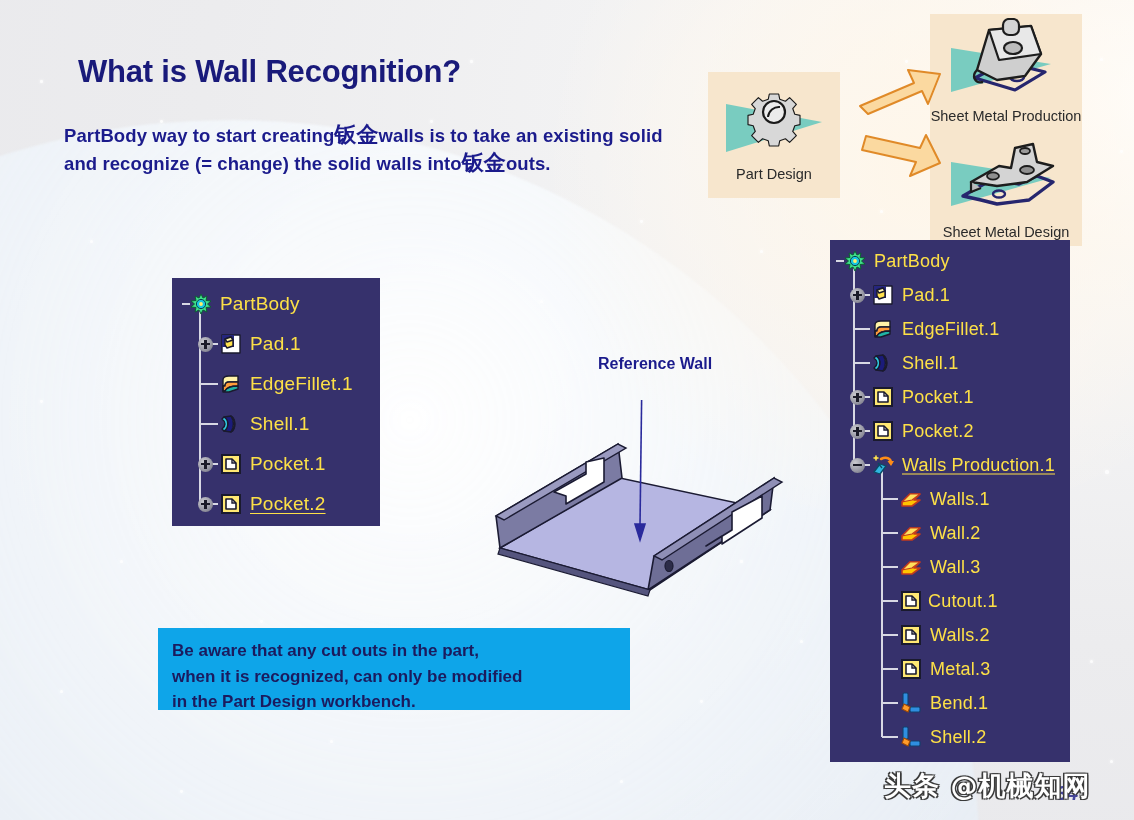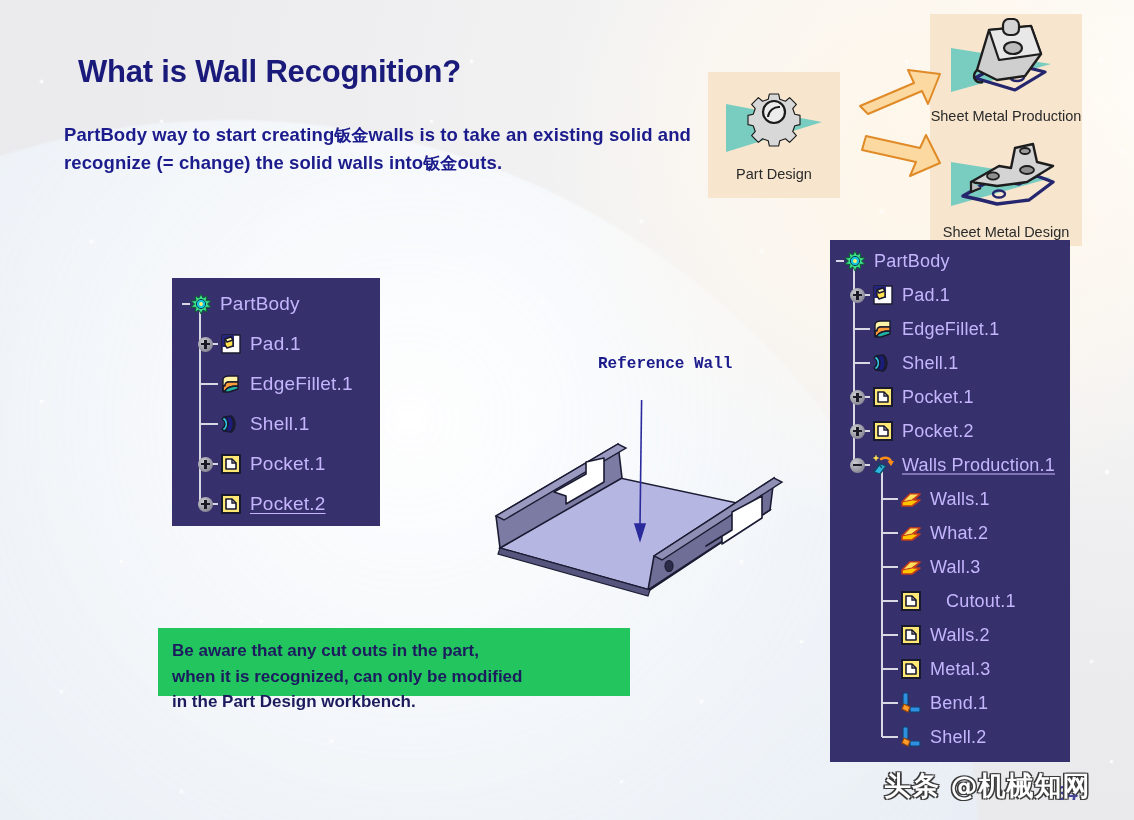--- a/index.html
+++ b/index.html
@@ -59,21 +59,21 @@
   #subtitle {
     position: absolute;
     left: 64px; top: 121px;
     width: 630px;
     font-size: 18.5px;
     font-weight: bold;
     color: #1b1b8c;
     line-height: 27px;
     letter-spacing: 0.1px;
   }
-  #subtitle .cjk { font-family: "DejaVu Sans", sans-serif; font-size: 17px; }
+  #subtitle .cjk { font-family: "DejaVu Sans", sans-serif; font-size: 22px; }
 
   
   .wb-box {
     position: absolute;
     background: #f7e6cd;
     display: flex;
     flex-direction: column;
     align-items: center;
     justify-content: flex-start;
   }
@@ -104,21 +104,21 @@
   .tree-row {
     position: relative;
     display: flex;
     align-items: center;
     height: 32px;
   }
   #tree-left .tree-row  { height: 32px; }
   #tree-right .tree-row { height: 30px; }
 
   .tree-label {
-    color: #c4b5fd;
+    color: #fde047;
     font-size: 19px;
     white-space: nowrap;
     letter-spacing: 0.2px;
   }
   #tree-right .tree-label { font-size: 18px; }
   .tree-label.underline {
     text-decoration: underline;
     text-underline-offset: 3px;
   }
 
@@ -151,29 +151,28 @@
   .tline { position: absolute; background: #d8d8e4; }
 
   
   #ref-wall-label {
     position: absolute;
     left: 598px; top: 355px;
     font-size: 16px;
     font-weight: bold;
     color: #1b1b8c;
     white-space: nowrap;
-    font-family: Liberation Mono, monospace;
   }
 
   
   #note-box {
     position: absolute;
     left: 158px; top: 628px;
-    width: 472px; height: 68px;
-    background: #22c55e;
+    width: 472px; height: 82px;
+    background: #0ea5e9;
     box-sizing: border-box;
     padding: 10px 14px 0 14px;
   }
   #note-text {
     font-size: 17px;
     font-weight: bold;
     color: #1b1b5e;
     line-height: 25.5px;
     white-space: pre-line;
   }
@@ -459,38 +458,38 @@
         <path d="M2,14 L10,6 L20,6 L12,12 L2,14 Z" fill="#ffe05c" stroke="#c23a1e" stroke-width="1.2" stroke-linejoin="round"></path>
       </svg></span>
       <span class="tree-label" style="position: absolute; left: 100px; top: 50%; transform: translateY(-50%);">Walls.1</span>
     </div>
     <div class="tree-row" style="position: absolute; left: 0px; top: 276px; height: 34px;">
       <div class="tline" style="position: absolute; left: 52px; top: 16px; width: 16px; height: 2px;"></div>
       <span class="node-icon" style="position: absolute; left: 70px; top: 6px;"><svg width="22" height="22" viewBox="0 0 22 22">
         <path d="M2,14 L10,6 L20,6 L14,12 L20,12 L12,18 L2,18 Z" fill="#ffc400" stroke="#c23a1e" stroke-width="1.6" stroke-linejoin="round"></path>
         <path d="M2,14 L10,6 L20,6 L12,12 L2,14 Z" fill="#ffe05c" stroke="#c23a1e" stroke-width="1.2" stroke-linejoin="round"></path>
       </svg></span>
-      <span class="tree-label" style="position: absolute; left: 100px; top: 50%; transform: translateY(-50%);">What.2</span>
+      <span class="tree-label" style="position: absolute; left: 100px; top: 50%; transform: translateY(-50%);">Wall.2</span>
     </div>
     <div class="tree-row" style="position: absolute; left: 0px; top: 310px; height: 34px;">
       <div class="tline" style="position: absolute; left: 52px; top: 16px; width: 16px; height: 2px;"></div>
       <span class="node-icon" style="position: absolute; left: 70px; top: 6px;"><svg width="22" height="22" viewBox="0 0 22 22">
         <path d="M2,14 L10,6 L20,6 L14,12 L20,12 L12,18 L2,18 Z" fill="#ffc400" stroke="#c23a1e" stroke-width="1.6" stroke-linejoin="round"></path>
         <path d="M2,14 L10,6 L20,6 L12,12 L2,14 Z" fill="#ffe05c" stroke="#c23a1e" stroke-width="1.2" stroke-linejoin="round"></path>
       </svg></span>
       <span class="tree-label" style="position: absolute; left: 100px; top: 50%; transform: translateY(-50%);">Wall.3</span>
     </div>
     <div class="tree-row" style="position: absolute; left: 0px; top: 344px; height: 34px;">
       <div class="tline" style="position: absolute; left: 52px; top: 16px; width: 16px; height: 2px;"></div>
       <span class="node-icon" style="position: absolute; left: 70px; top: 6px;"><svg width="22" height="22" viewBox="0 0 22 22">
         <rect x="2" y="2" width="18" height="18" fill="#ffe873" stroke="#1a1a2e" stroke-width="2"></rect>
         <path d="M6,6 L12,6 L16,10 L16,16 L6,16 Z" fill="#ffffff" stroke="#1a1a2e" stroke-width="1.6" stroke-linejoin="round"></path>
         <path d="M12,6 L12,10 L16,10" fill="none" stroke="#1a1a2e" stroke-width="1.4"></path>
       </svg></span>
-      <span class="tree-label" style="position: absolute; left: 116px; top: 50%; transform: translateY(-50%); text-align: right;">Cutout.1</span>
+      <span class="tree-label" style="position: absolute; left: 98px; top: 50%; transform: translateY(-50%); text-align: right;">Cutout.1</span>
     </div>
     <div class="tree-row" style="position: absolute; left: 0px; top: 378px; height: 34px;">
       <div class="tline" style="position: absolute; left: 52px; top: 16px; width: 16px; height: 2px;"></div>
       <span class="node-icon" style="position: absolute; left: 70px; top: 6px;"><svg width="22" height="22" viewBox="0 0 22 22">
         <rect x="2" y="2" width="18" height="18" fill="#ffe873" stroke="#1a1a2e" stroke-width="2"></rect>
         <path d="M6,6 L12,6 L16,10 L16,16 L6,16 Z" fill="#ffffff" stroke="#1a1a2e" stroke-width="1.6" stroke-linejoin="round"></path>
         <path d="M12,6 L12,10 L16,10" fill="none" stroke="#1a1a2e" stroke-width="1.4"></path>
       </svg></span>
       <span class="tree-label" style="position: absolute; left: 100px; top: 50%; transform: translateY(-50%);">Walls.2</span>
     </div>

